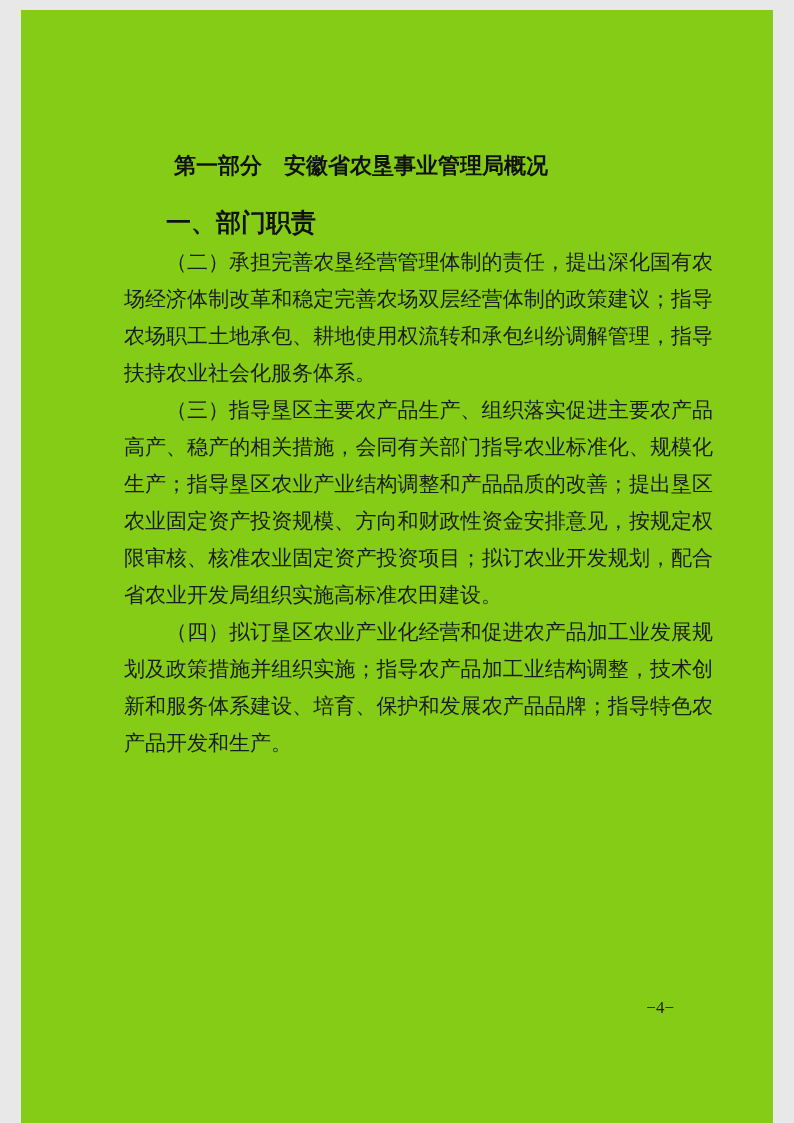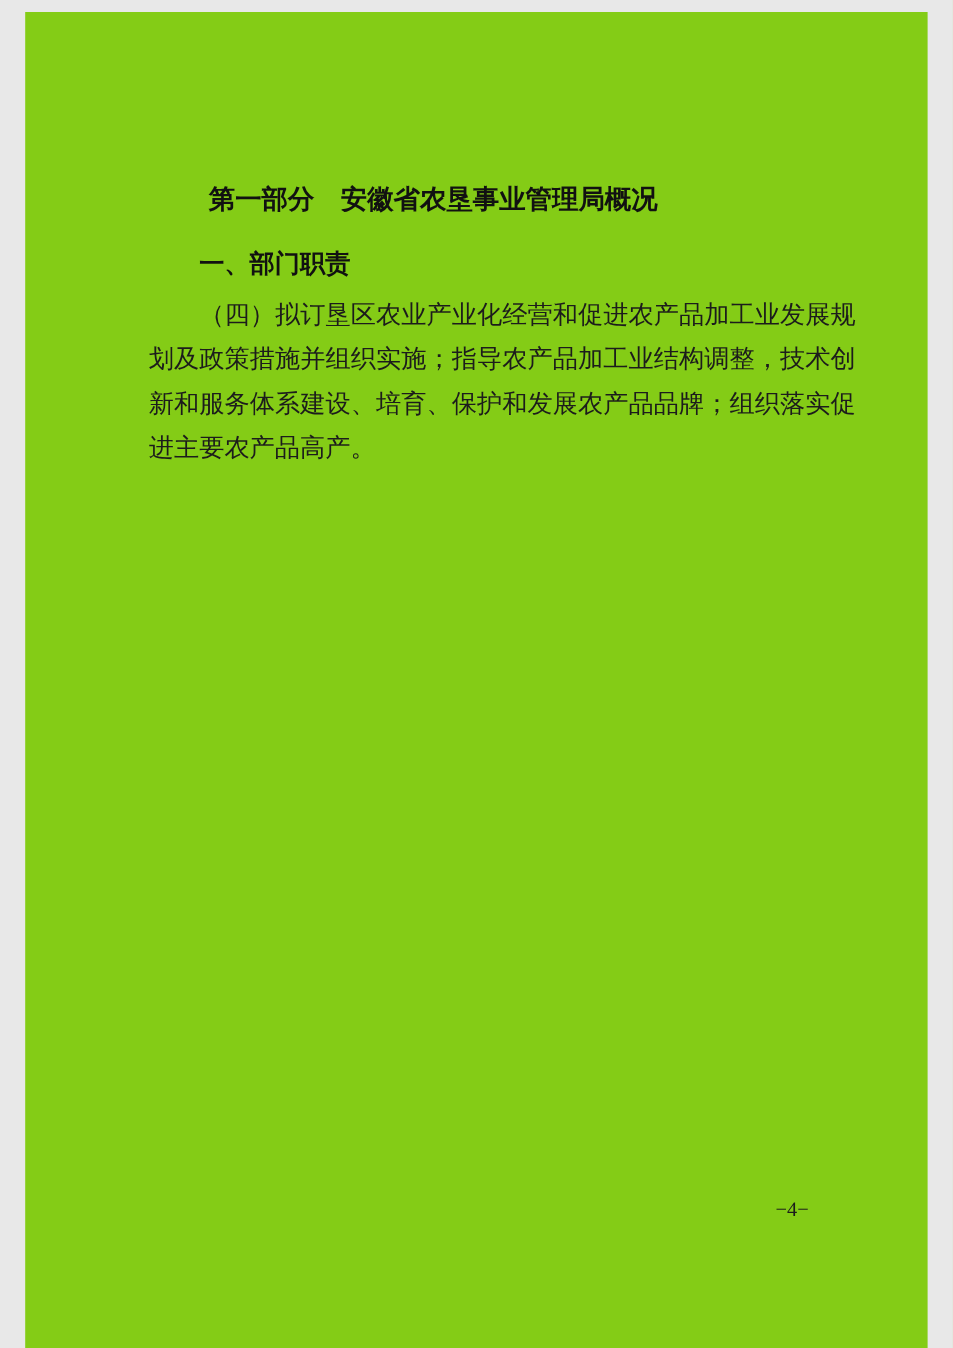--- a/index.html
+++ b/index.html
@@ -29,23 +29,23 @@
     font-family: "Liberation Sans", "DejaVu Sans", sans-serif;
     font-weight: bold;
     font-size: 22px;
     line-height: 31px;
     color: #111111;
     white-space: nowrap;
   }
   .section-heading {
     margin: 0 0 6px 0;
     padding-left: 42px;
-    font-family: Liberation Mono, monospace;
+    font-family: Liberation Serif, serif;
     font-weight: bold;
-    font-size: 21px;
+    font-size: 25px;
     line-height: 30px;
     color: #111111;
   }
   .para {
     margin: 0;
     font-size: 21px;
     line-height: 37px;
     text-indent: 2em;
     text-align: justify;
     text-justify: inter-ideograph;
@@ -62,16 +62,18 @@
     font-family: "Liberation Serif", "DejaVu Serif", serif;
   }
 </style>
 </head>
 <body>
 
 <div class="page">
   <div class="content">
     <h1 class="doc-title">第一部分　安徽省农垦事业管理局概况</h1>
     <h2 class="section-heading">一、部门职责</h2>
-    <p class="para">（四）拟订垦区农业产业化经营和促进农产品加工业发展规划及政策措施并组织实施；指导农产品加工业结构调整，技术创新和服务体系建设、培育、保护和发展农产品品牌；组织落实促进主要农产品高产。</p>
+    <p class="para">（二）承担完善农垦经营管理体制的责任，提出深化国有农场经济体制改革和稳定完善农场双层经营体制的政策建议；指导农场职工土地承包、耕地使用权流转和承包纠纷调解管理，指导扶持农业社会化服务体系。</p>
+    <p class="para">（三）指导垦区主要农产品生产、组织落实促进主要农产品高产、稳产的相关措施，会同有关部门指导农业标准化、规模化生产；指导垦区农业产业结构调整和产品品质的改善；提出垦区农业固定资产投资规模、方向和财政性资金安排意见，按规定权限审核、核准农业固定资产投资项目；拟订农业开发规划，配合省农业开发局组织实施高标准农田建设。</p>
+    <p class="para">（四）拟订垦区农业产业化经营和促进农产品加工业发展规划及政策措施并组织实施；指导农产品加工业结构调整，技术创新和服务体系建设、培育、保护和发展农产品品牌；指导特色农产品开发和生产。</p>
   </div>
   <div class="page-number">−4−</div>
 </div>
 
 </body></html>

